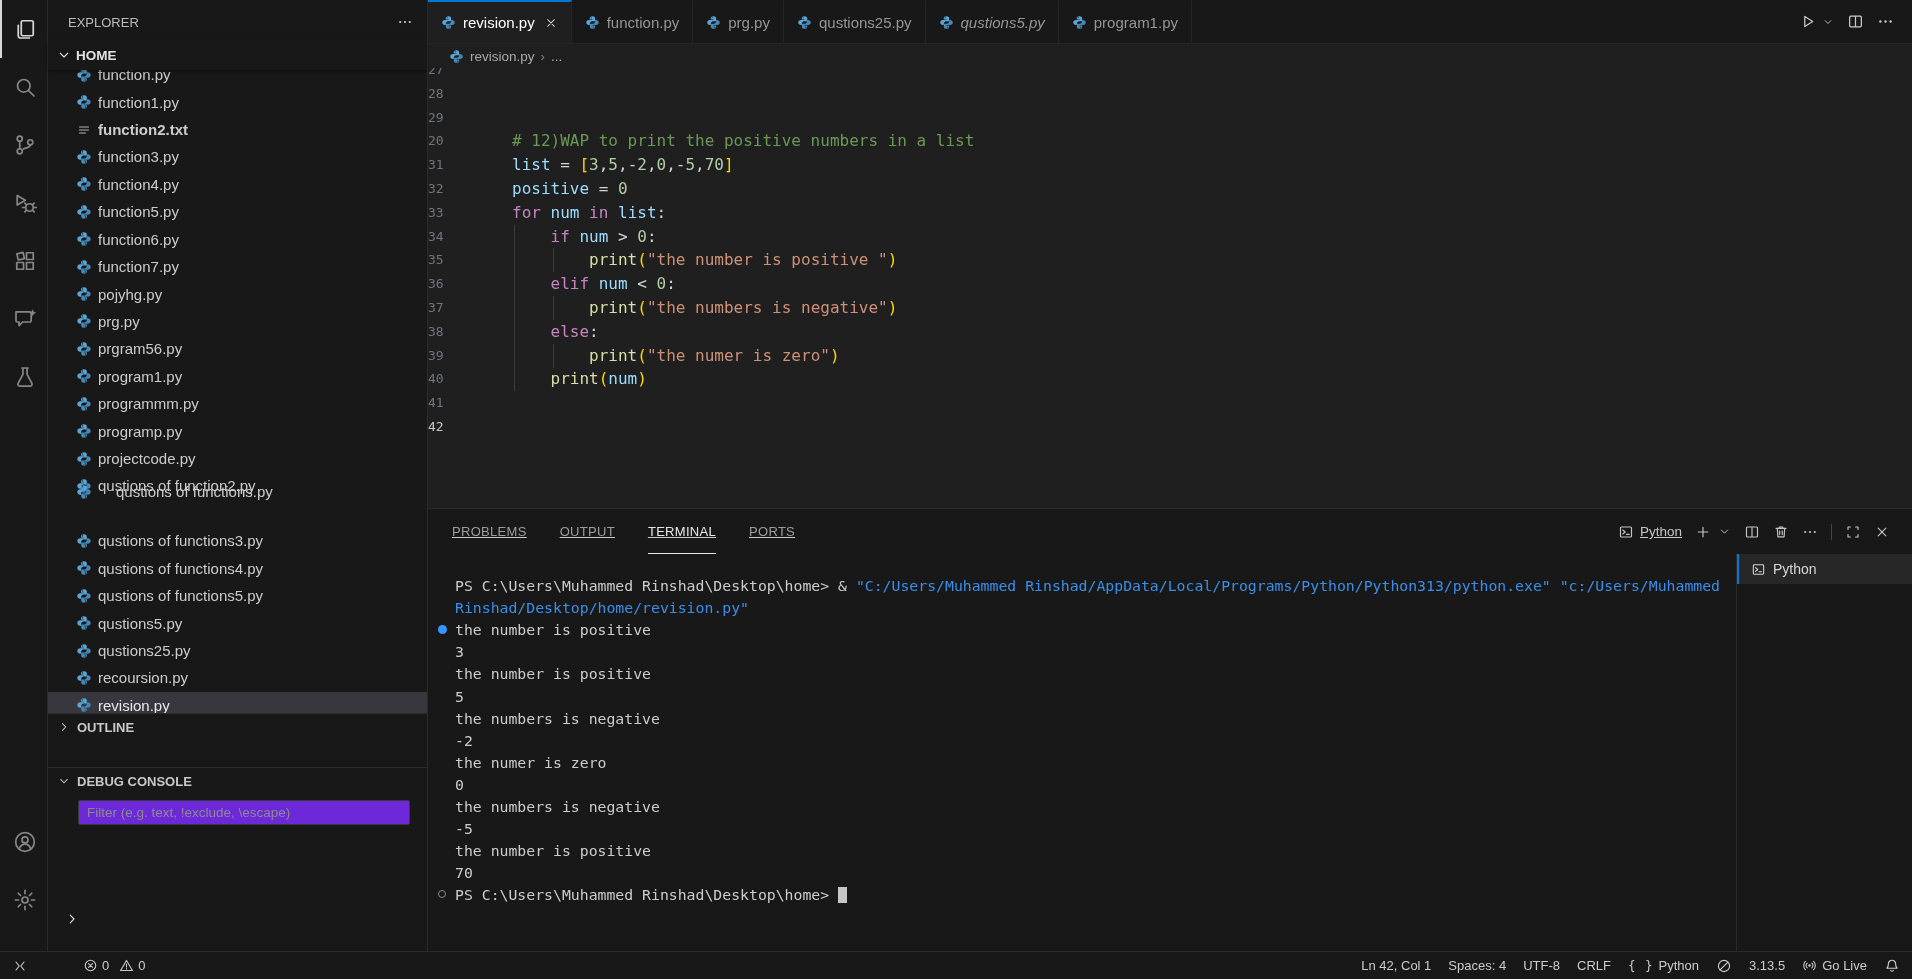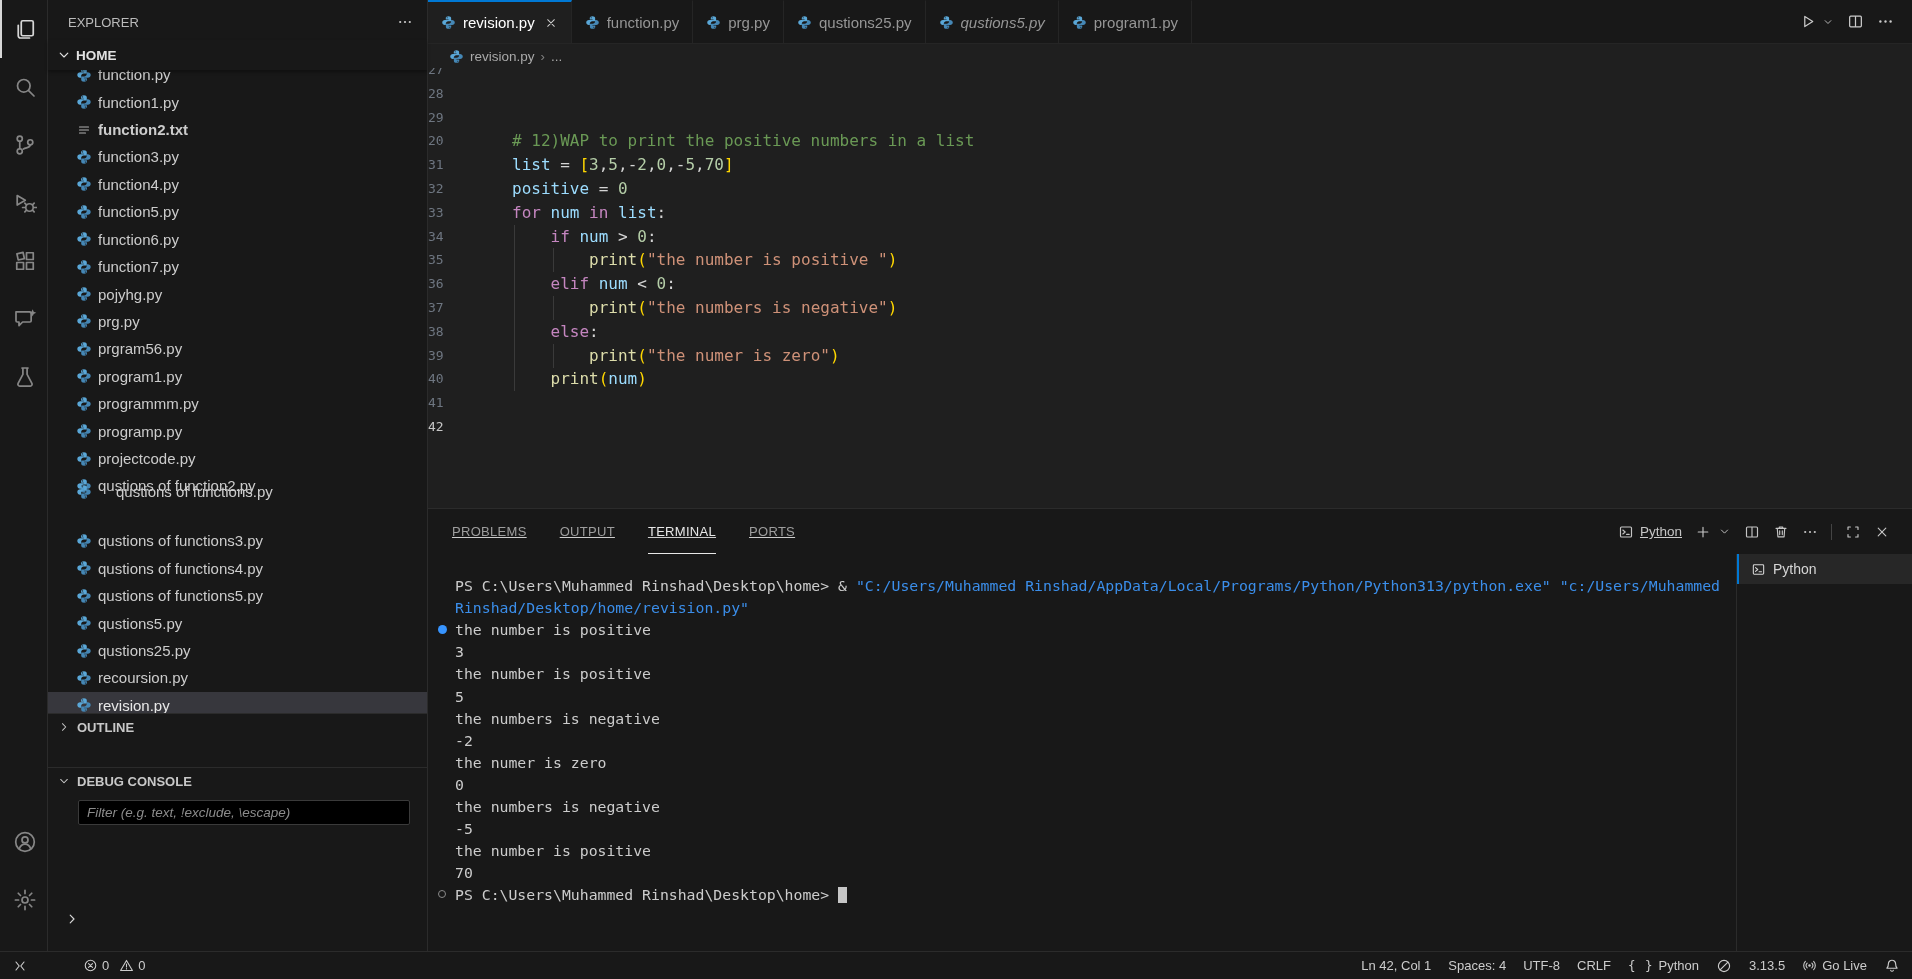--- a/index.html
+++ b/index.html
@@ -20,22 +20,22 @@
   .sb-more{margin-left:auto;color:#cccccc;cursor:pointer;}
   .home-header{position:absolute;top:40px;left:0;right:0;height:30px;display:flex;align-items:center;gap:4px;padding-left:8px;
       font-weight:bold;font-size:13.5px;color:#e2e2e2;background:#181818;z-index:3;box-shadow:0 2px 3px rgba(0,0,0,.35);cursor:pointer;}
   .file-list{position:absolute;top:70px;left:0;right:0;height:643px;overflow:hidden;z-index:1;}
   .file-row{position:absolute;left:0;right:0;height:27.4px;display:flex;align-items:center;gap:6px;padding-left:28px;font-size:15px;color:#cccccc;cursor:pointer;white-space:nowrap;}
   .file-row.selected{background:#37373d;color:#e8e8e8;}
   .ficon{width:16px;height:16px;flex:0 0 16px;}
   .ficon.txt{color:#b0b0b0;}
   .sb-sec{position:absolute;left:0;right:0;height:27px;border-top:1px solid #2b2b2b;display:flex;align-items:center;gap:6px;padding-left:9px;
       font-weight:bold;font-size:13px;color:#c8c8c8;background:#181818;z-index:2;cursor:pointer;}
-  .filter{position:absolute;top:800px;left:30px;width:332px;height:25px;background:#000000;border:1px solid #3a3a3a;border-radius:2px;
-      color:#bbbbbb;font-size:13.5px;padding:0 8px;font-family:"Liberation Sans",sans-serif;outline:none;font-style:italic;}
+  .filter{position:absolute;top:800px;left:30px;width:332px;height:25px;background:#6d28d9;border:1px solid #3a3a3a;border-radius:2px;
+      color:#bbbbbb;font-size:13.5px;padding:0 8px;font-family:"Liberation Sans",sans-serif;outline:none;}
   .filter::placeholder{color:#8c8c8c;}
   .dc-chevron{position:absolute;top:911px;left:16px;color:#d7d7d7;cursor:pointer;}
 
   
   .main{position:absolute;left:428px;top:0;right:0;height:951px;background:#1f1f1f;}
   .tab-bar{position:absolute;top:0;left:0;right:0;height:44px;background:#181818;display:flex;border-bottom:1px solid #252525;}
   #tab-strip{display:flex;height:100%;}
   .tab{height:100%;display:flex;align-items:center;gap:7px;padding:0 13px;font-size:15px;color:#969696;background:#181818;
       border-right:1px solid #252525;border-top:1px solid transparent;cursor:pointer;white-space:nowrap;}
   .tab.active{background:#1f1f1f;color:#ffffff;border-top:2px solid #0078d4;margin-bottom:-1px;}

